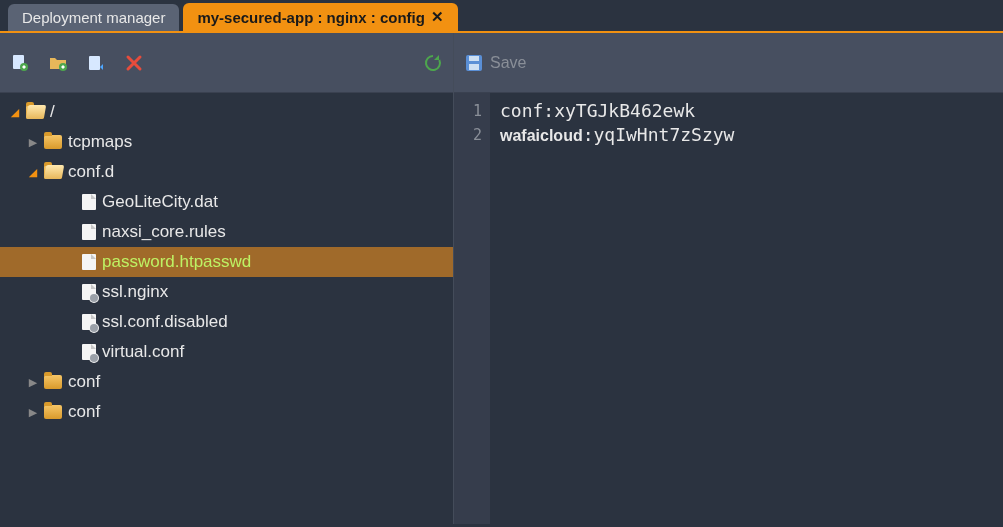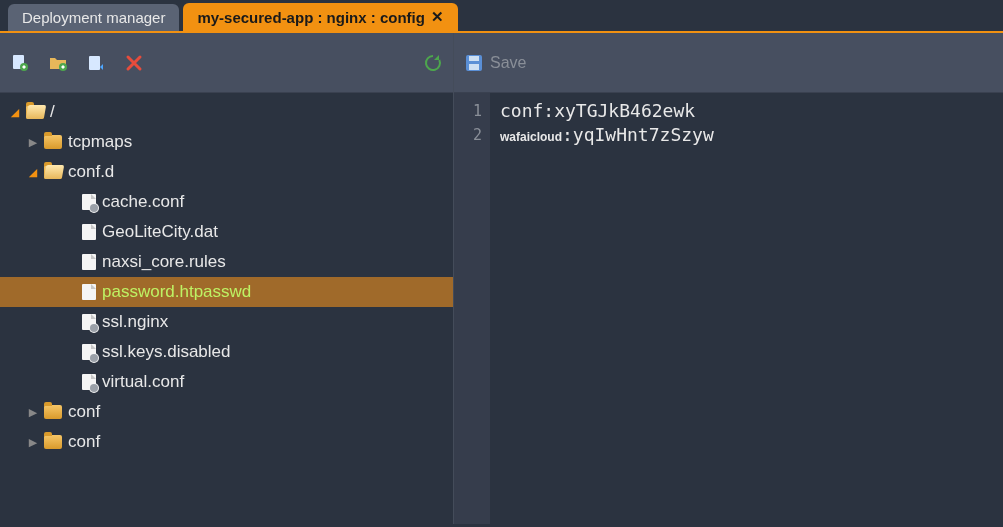--- a/index.html
+++ b/index.html
@@ -191,21 +191,21 @@
     line-height: 24px;
     font-size: 15px;
     user-select: none;
   }
   .code {
     flex: 1;
     padding: 6px 10px 0 10px;
     line-height: 24px;
     white-space: pre;
   }
-  .code .bold { font-weight: bold; font-family: Arial, sans-serif; font-size: 12px; margin-top: 8px; }
+  .code .bold { font-weight: bold; font-family: Arial, sans-serif; font-size: 16px; margin-top: 8px; }
 
   .save-label { color:#8a8f98; font-size:16px; }
 </style>
 </head>
 <body>
 
 <div class="tab-bar">
   <div class="tab inactive">
     <span>Deployment manager</span>
   </div>
@@ -265,42 +265,38 @@
         <span class="tree-toggle">▶</span>
         <span class="tree-icon folder-icon"></span>
         <span>tcpmaps</span>
       </div>
       <div class="tree-row indent1">
         <span class="tree-toggle open">◢</span>
         <span class="tree-icon folder-icon open"></span>
         <span>conf.d</span>
       </div>
       <div class="tree-row indent3">
-        <span class="tree-icon file-icon gear"></span>
-        <span>cache.conf</span>
-      </div>
-      <div class="tree-row indent3">
         <span class="tree-icon file-icon"></span>
         <span>GeoLiteCity.dat</span>
       </div>
       <div class="tree-row indent3">
         <span class="tree-icon file-icon"></span>
         <span>naxsi_core.rules</span>
       </div>
       <div class="tree-row indent3 selected">
         <span class="tree-icon file-icon"></span>
         <span>password.htpasswd</span>
       </div>
       <div class="tree-row indent3">
         <span class="tree-icon file-icon gear"></span>
         <span>ssl.nginx</span>
       </div>
       <div class="tree-row indent3">
         <span class="tree-icon file-icon gear"></span>
-        <span>ssl.keys.disabled</span>
+        <span>ssl.conf.disabled</span>
       </div>
       <div class="tree-row indent3">
         <span class="tree-icon file-icon gear"></span>
         <span>virtual.conf</span>
       </div>
       <div class="tree-row indent1">
         <span class="tree-toggle">▶</span>
         <span class="tree-icon folder-icon"></span>
         <span>conf</span>
       </div>

